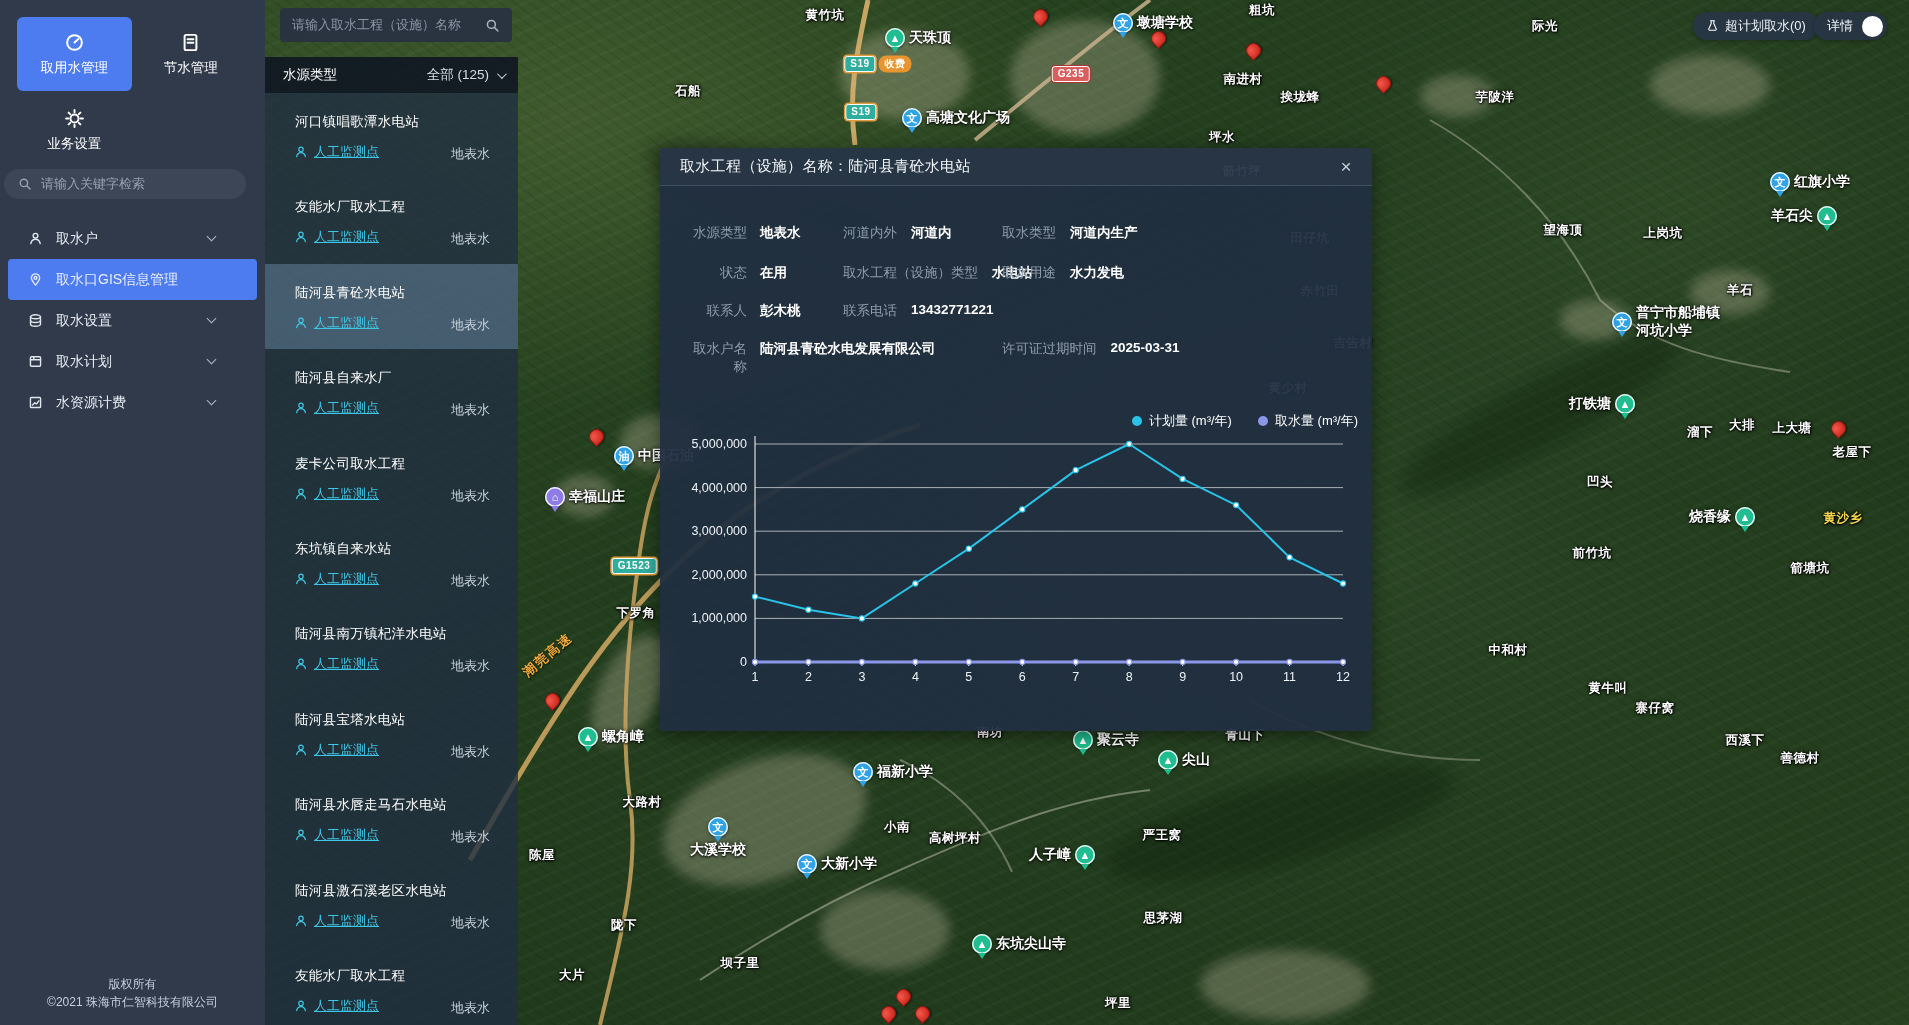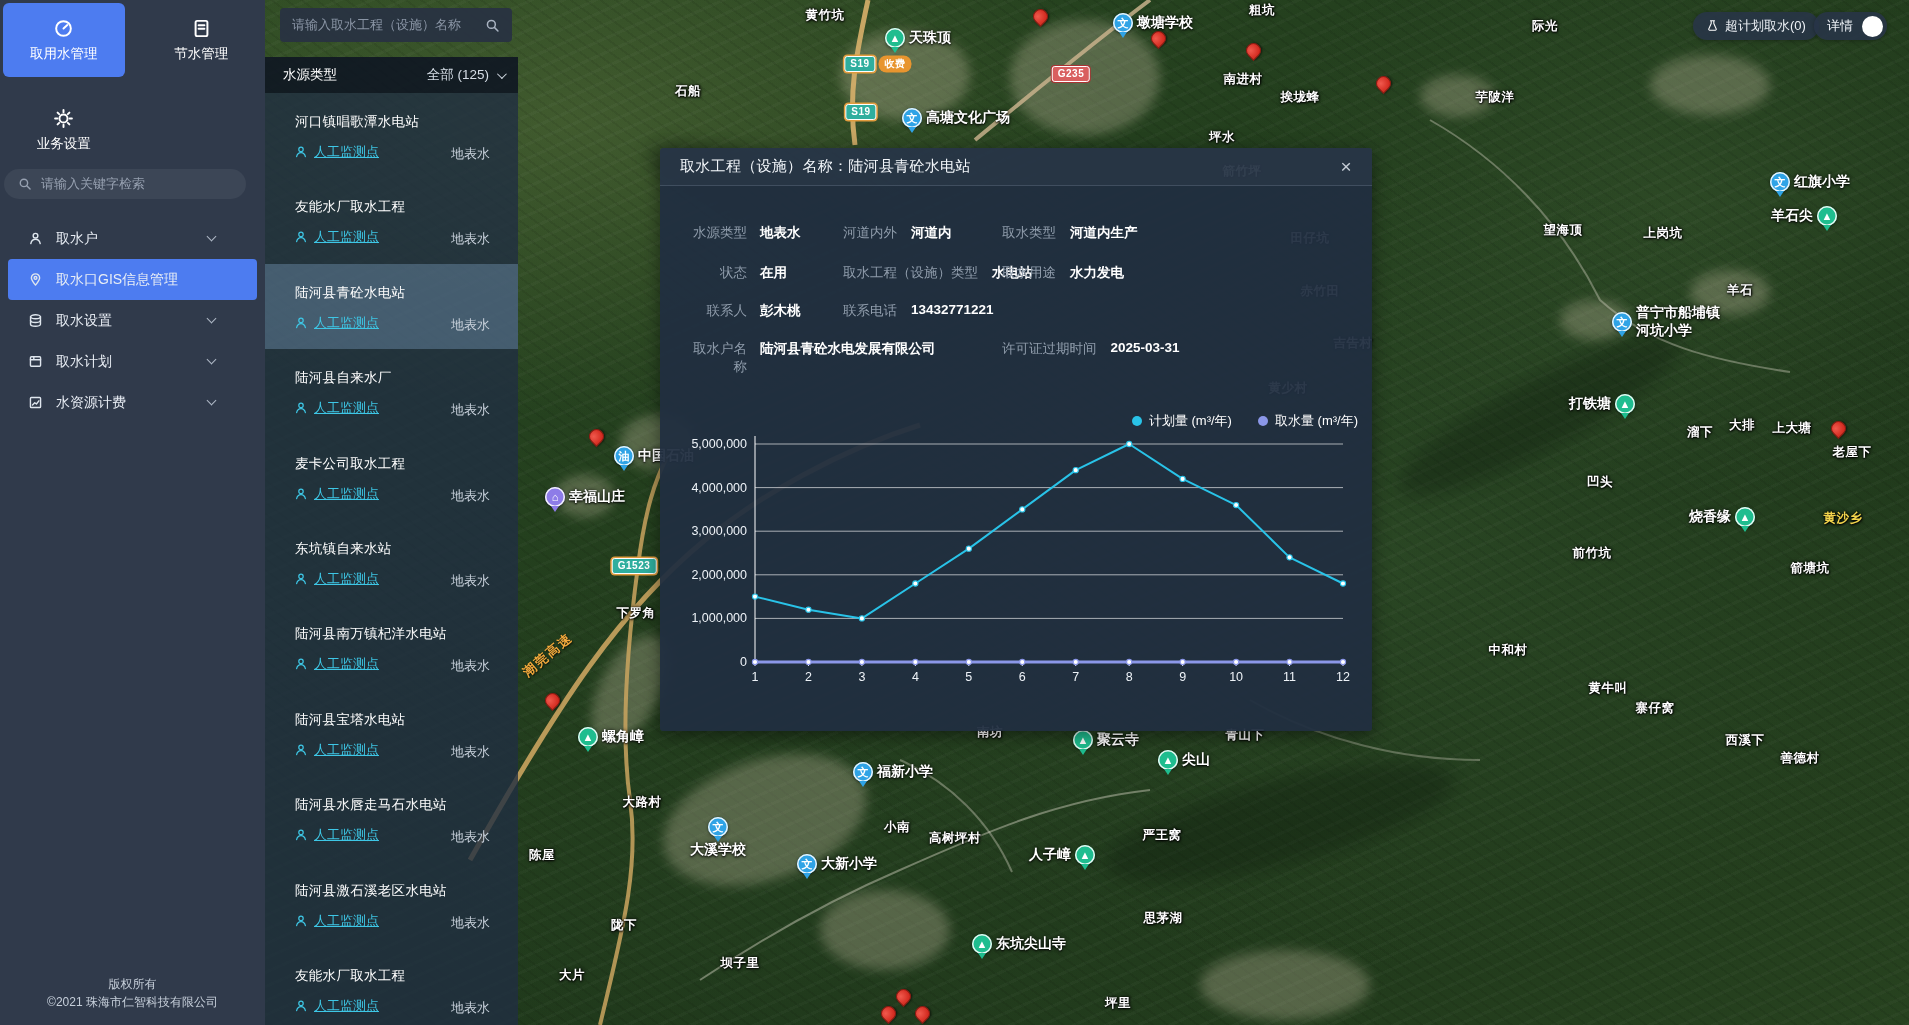--- a/index.html
+++ b/index.html
@@ -55,21 +55,21 @@
   
   .pill { position:absolute; z-index:25; height:28px; display:flex; align-items:center; gap:6px;
     background:rgba(40,52,72,.88); border-radius:15px; color:#eef2f7; font-size:13px; padding:0 13px;
     box-shadow:0 1px 4px rgba(0,0,0,.3); }
   #pill-overplan { top:12px; left:1693px; }
   #pill-detail { top:12px; left:1814px; padding-right:4px; }
   #pill-detail .knob { width:21px; height:21px; border-radius:50%; background:#fff; margin-left:3px; }
 
   
   #sidebar { position:absolute; left:0; top:0; width:265px; height:1025px; background:#303a4b; z-index:20; }
-  #modules { display:grid; grid-template-columns:1fr 1fr; gap:16px; padding:3px; }
+  #modules { display:grid; grid-template-columns:1fr 1fr; gap:2px; padding:17px; }
   .module { height:74px; display:flex; flex-direction:column; align-items:center; justify-content:center; gap:6px;
     color:#fff; font-size:13.5px; border-radius:6px; cursor:pointer; }
   .module.active { background:#4d7cf0; }
   .module svg { width:21px; height:21px; stroke:#fff; fill:none; stroke-width:1.5; stroke-linecap:round; stroke-linejoin:round; }
   #side-search { position:absolute; left:4px; top:169px; width:242px; height:30px; background:#3c4656; border-radius:15px;
     display:flex; align-items:center; gap:9px; padding:0 14px; color:#97a1b1; font-size:13px; }
   #side-search svg { width:14px; height:14px; stroke:#97a1b1; fill:none; stroke-width:1.6; stroke-linecap:round; }
   #menu { position:absolute; left:0; top:218px; width:265px; }
   .menu-item { position:relative; height:41px; margin:0 8px; display:flex; align-items:center; gap:13px;
     padding-left:20px; color:#e9eef5; font-size:14px; border-radius:4px; cursor:pointer; }

